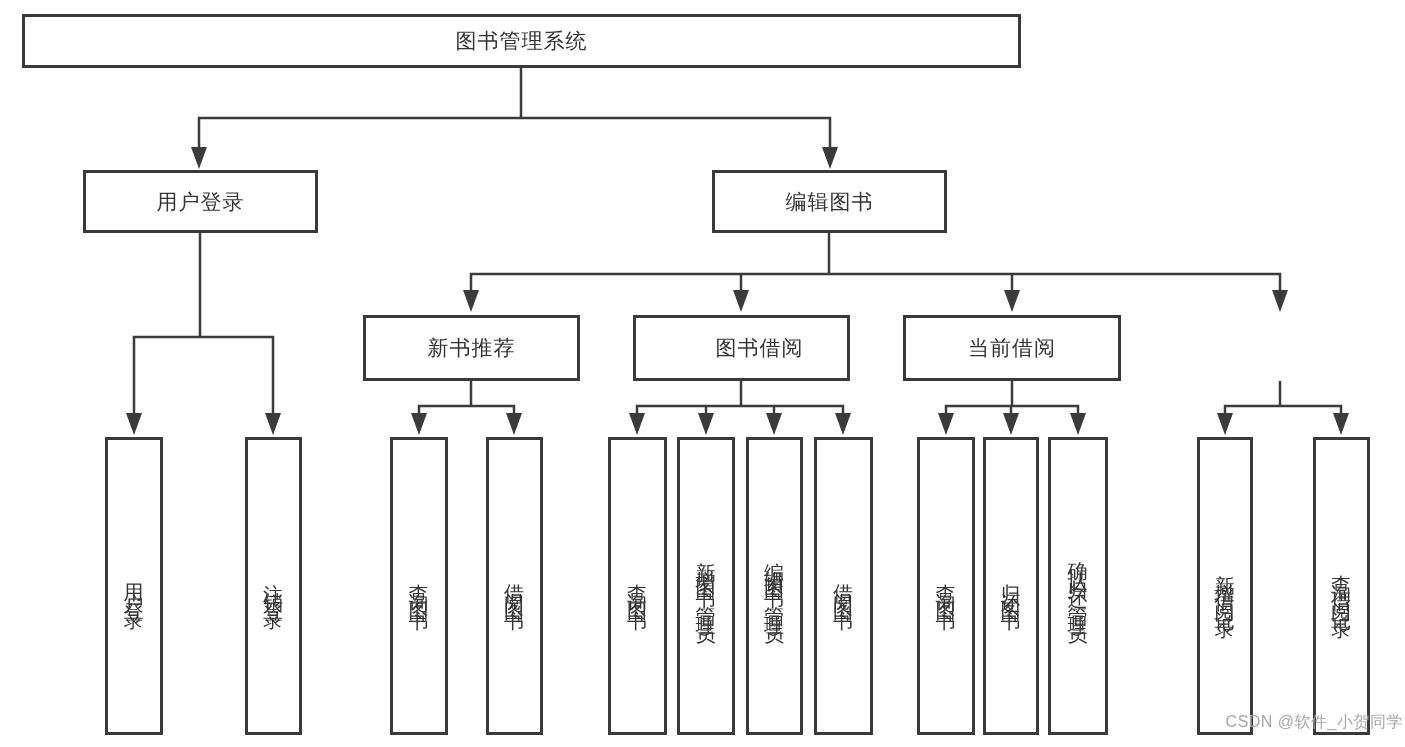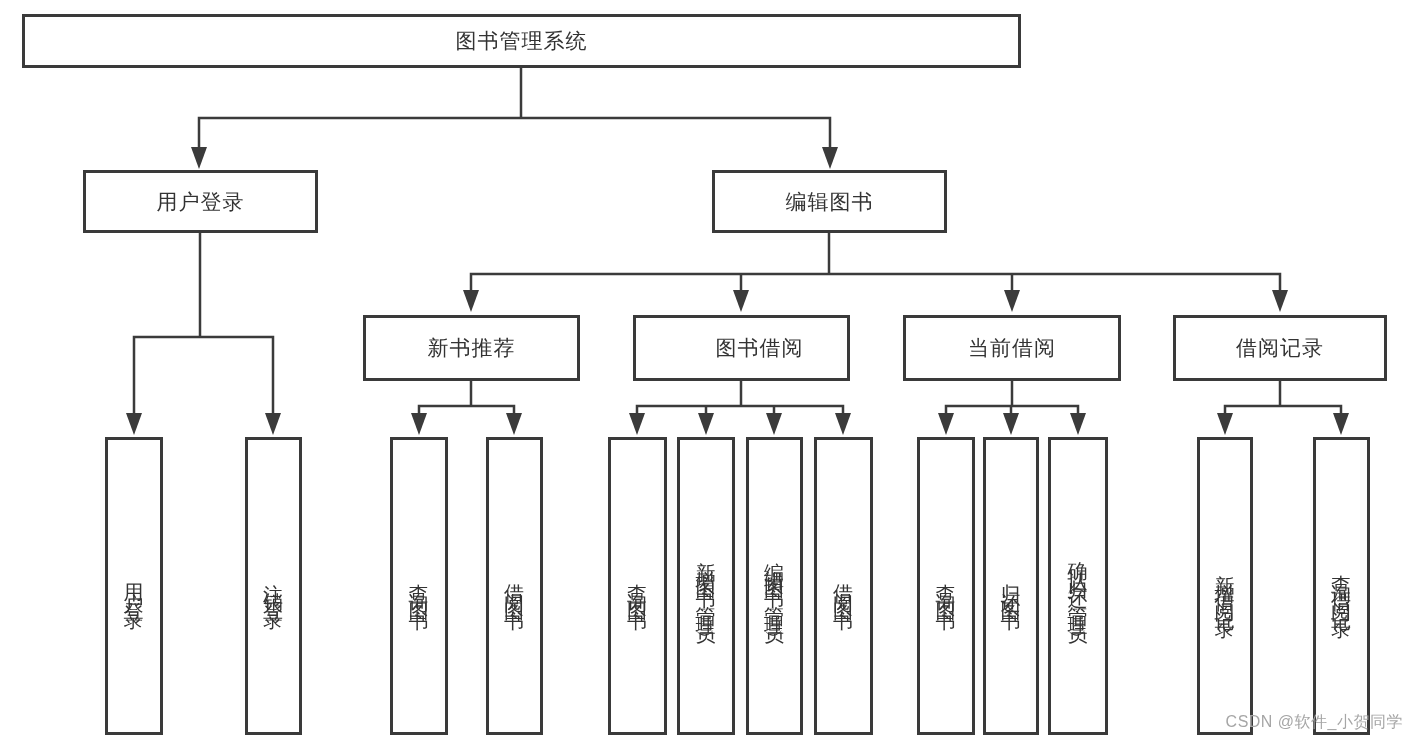--- a/index.html
+++ b/index.html
@@ -120,23 +120,20 @@
 
   <div class="node hnode" style="left:363px; top:315px; width:217px; height:66px;text-align:right;">
     <span>新书推荐</span>
   </div>
   <div class="node hnode" style="left:633px; top:315px; width:217px; height:66px;padding-left:36px;">
     <span>图书借阅</span>
   </div>
   <div class="node hnode" style="left:903px; top:315px; width:218px; height:66px;text-align:right;">
     <span>当前借阅</span>
   </div>
-  <div class="node hnode" style="left:1173px; top:315px; width:214px; height:66px;">
-    <span>借阅记录</span>
-  </div>
 
   <div class="node vnode" style="left:105px; top:437px; width:58px; height:298px;">
     <span>用户登录</span>
   </div>
   <div class="node vnode" style="left:245px; top:437px; width:57px; height:298px;">
     <span>注销登录</span>
   </div>
 
   <div class="node vnode" style="left:390px; top:437px; width:58px; height:298px;">
     <span>查询图书</span>

